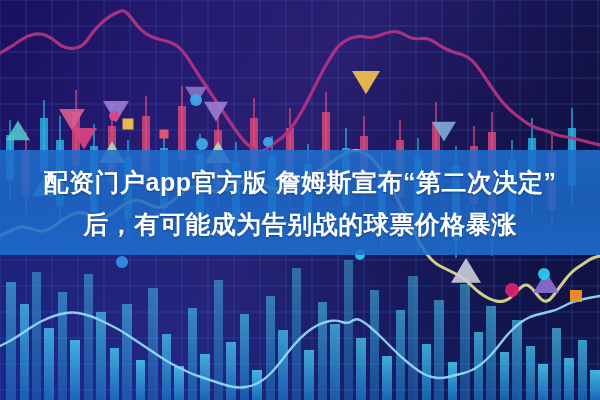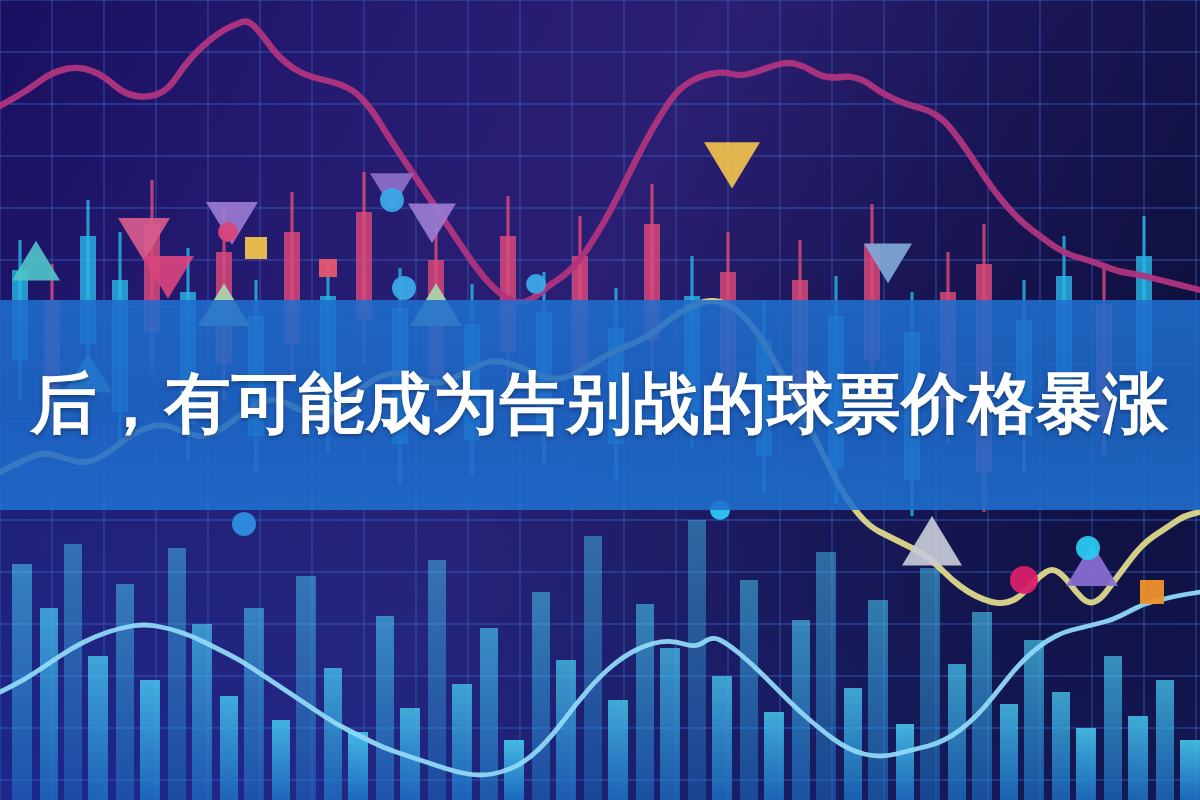--- a/index.html
+++ b/index.html
@@ -35,21 +35,21 @@
   #headline-band .hl{
     color:#ffffff;
     font-weight:bold;
     font-size:25px;
     line-height:42px;
     letter-spacing:0.5px;
     white-space:nowrap;
     text-align:center;
     text-shadow:0 1px 2px rgba(0,0,0,0.35);
   }
-  #headline-band .hl-2{font-size:33px;font-family:Liberation Serif, serif;}
+  #headline-band .hl-2{font-size:25px;}
 </style>
 </head>
 <body>
 
 <div id="stage">
 
   <svg class="layer" viewBox="0 0 600 400" preserveAspectRatio="none">
     <defs>
       <linearGradient id="bgGrad" x1="0" y1="0" x2="1" y2="0.35">
         <stop offset="0%" stop-color="#1a1060"></stop>
@@ -258,16 +258,17 @@
       <circle cx="202" cy="144" r="6" fill="#3aa8e8" fill-opacity="0.95"></circle>
       <circle cx="268" cy="142" r="5" fill="#3aa8e8" fill-opacity="0.95"></circle>
       <circle cx="114" cy="116" r="5" fill="#d8447f" fill-opacity="0.95"></circle>
       <circle cx="512" cy="290" r="7" fill="#d8206a" fill-opacity="0.95"></circle>
       <circle cx="544" cy="274" r="6" fill="#29c8f0" fill-opacity="0.95"></circle>
       <circle cx="360" cy="255" r="5" fill="#29c8f0" fill-opacity="0.95"></circle>
       <circle cx="122" cy="262" r="6" fill="#2f8fe0" fill-opacity="0.95"></circle>
     </svg>
 
   <div id="headline-band">
+    <div class="hl hl-1">配资门户app官方版 詹姆斯宣布“第二次决定”</div>
     <div class="hl hl-2">后，有可能成为告别战的球票价格暴涨</div>
   </div>
 
 </div>
 
 </body></html>

